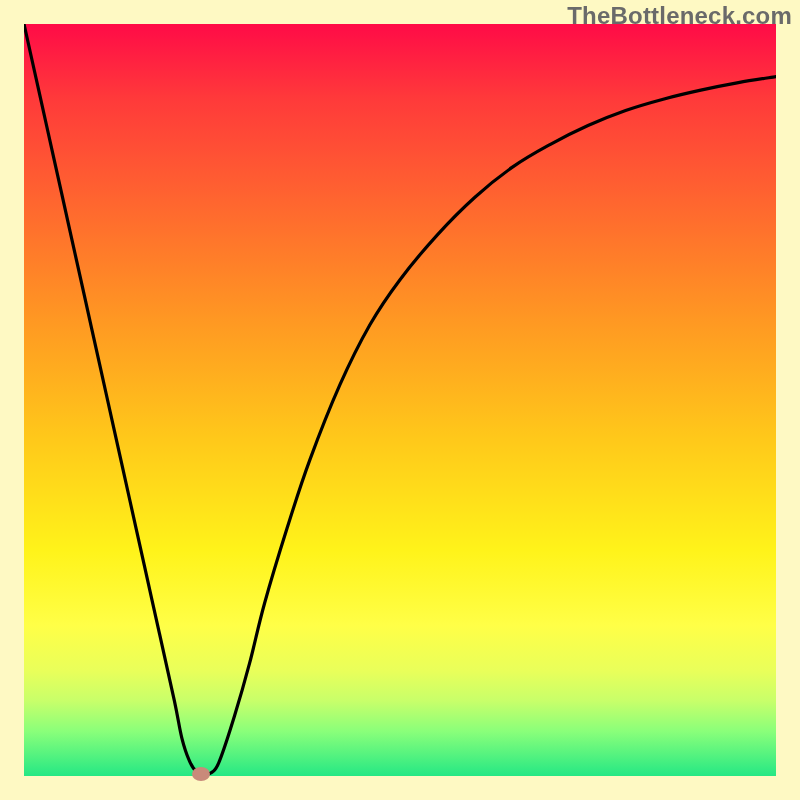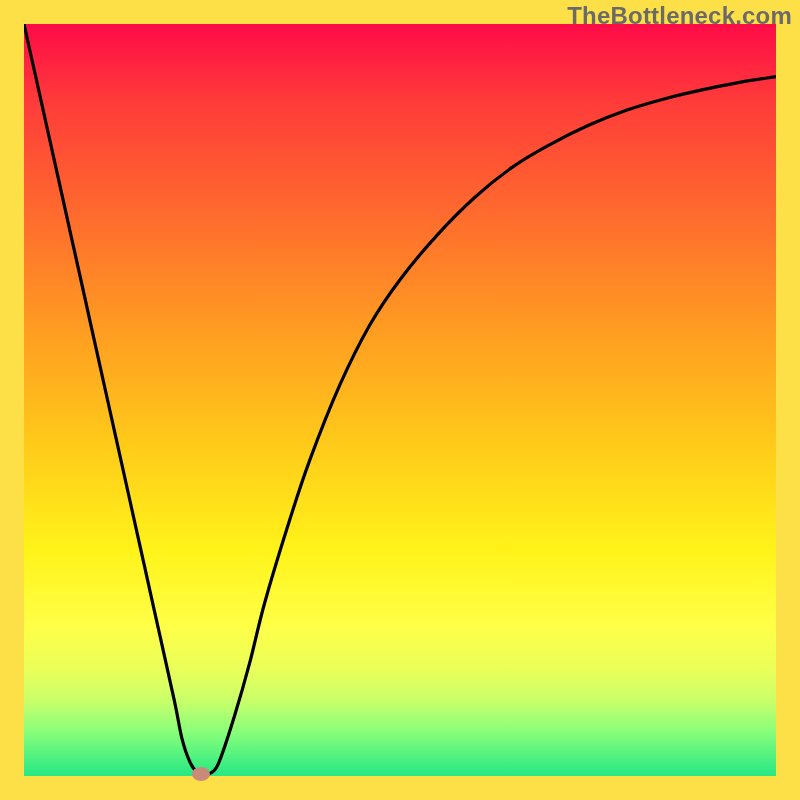--- a/index.html
+++ b/index.html
@@ -1,21 +1,21 @@
 <!DOCTYPE html>
 <html><head>
 <meta charset="utf-8">
 <style>
   * { margin: 0; padding: 0; box-sizing: border-box; }
   html, body { width: 800px; height: 800px; overflow: hidden; background: #000; }
   .frame {
     position: relative;
     width: 800px;
     height: 800px;
-    background: #fde047;
+    background: #fef9c3;
   }
   .plot {
     position: absolute;
     left: 24px;
     top: 24px;
     width: 752px;
     height: 752px;
     background: linear-gradient(to bottom,
       #ff0b47 0%,
       #ff3a3a 10%,

